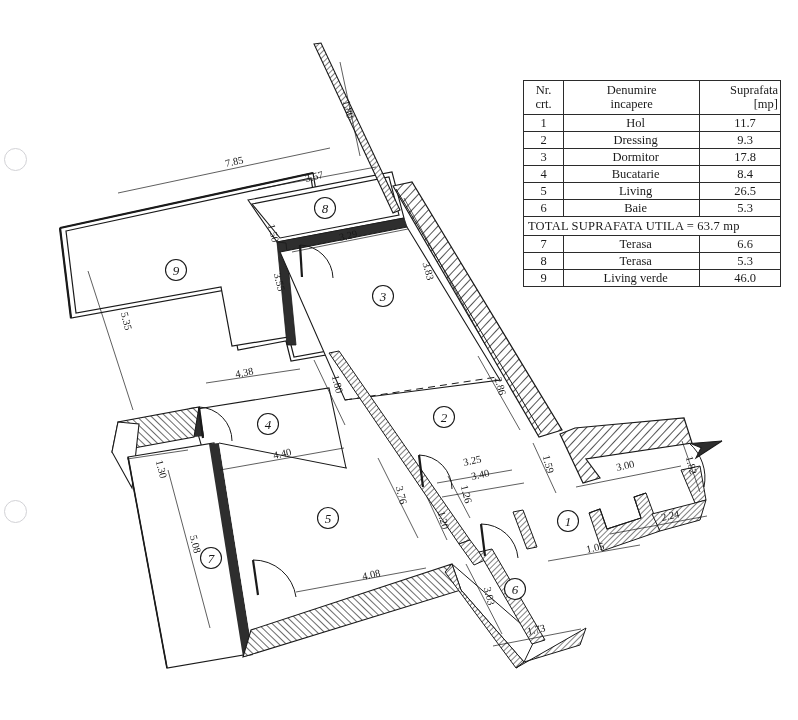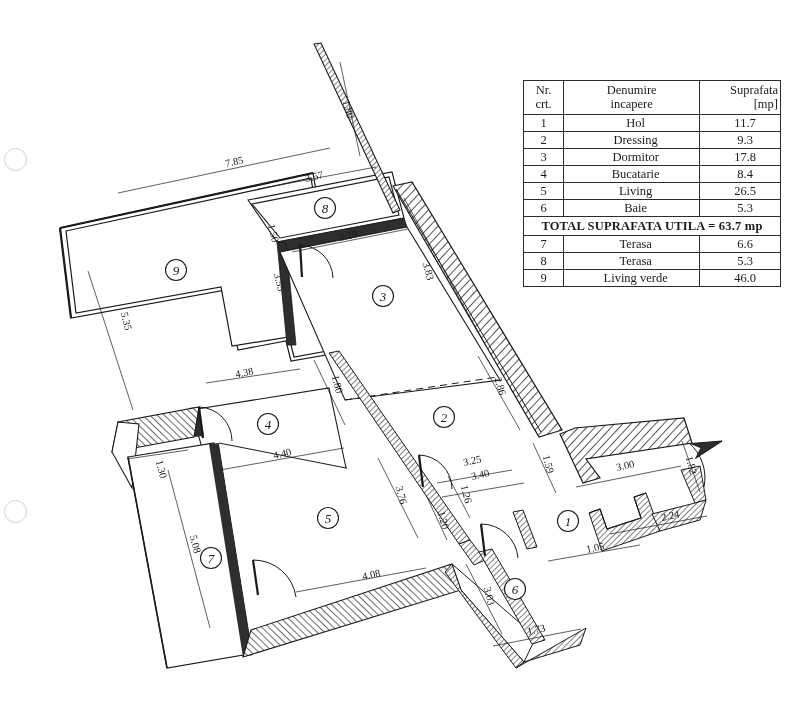--- a/index.html
+++ b/index.html
@@ -22,21 +22,21 @@
     font-weight:normal;color:#1b1b1b;
   }
   #schedule .c-nr{width:38px;text-align:center;}
   #schedule .c-name{width:145px;text-align:center;padding-left:12px;}
   #schedule .c-area{width:72px;text-align:center;padding-left:14px;}
   #schedule thead td{text-align:center;padding:2px 2px 3px;vertical-align:top;}
   #schedule thead .c-name{text-align:center;padding-left:2px;}
   #schedule thead .c-area{text-align:right;padding-left:2px;}
   .hdr-l1{display:block;}
   .hdr-l2{display:block;}
-  #schedule tr.total td{text-align:center;padding:2px 4px;letter-spacing:0.2px;font-weight:bold;}
+  #schedule tr.total td{text-align:left;padding:2px 4px;letter-spacing:0.2px;}
   .punch{
     position:absolute;width:21px;height:21px;border-radius:50%;
     border:1.4px solid #d2d2d6;background:transparent;
   }
 </style>
 </head>
 <body>
 
 <div id="stage">
 

